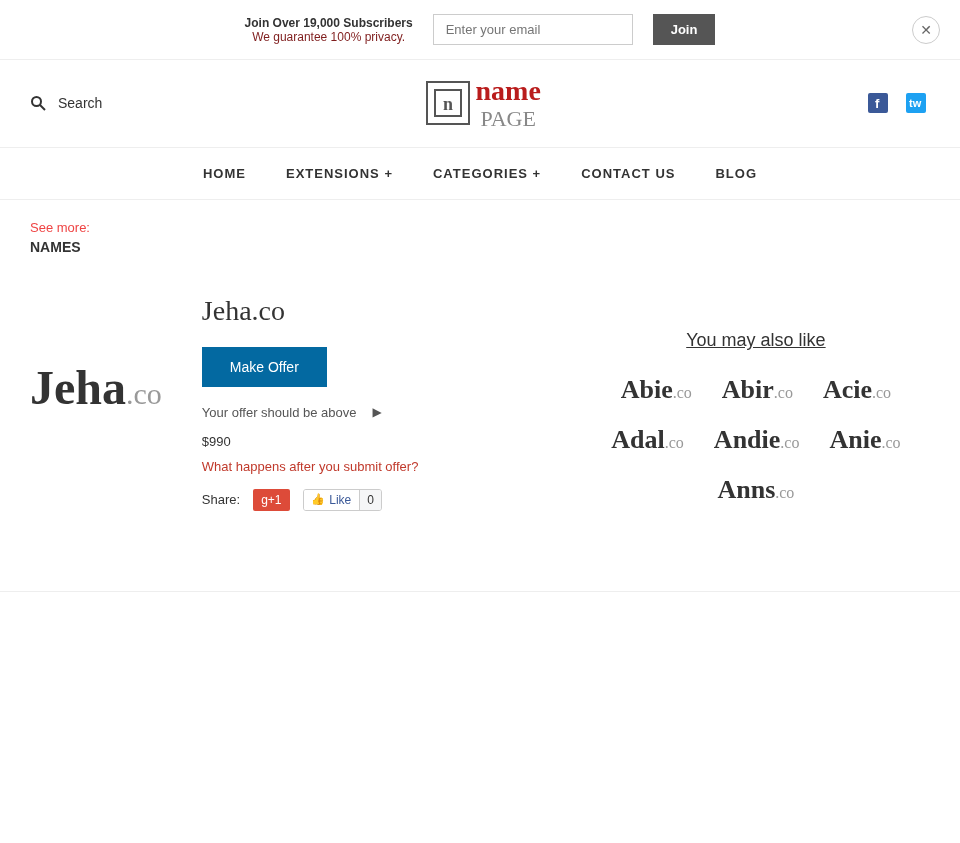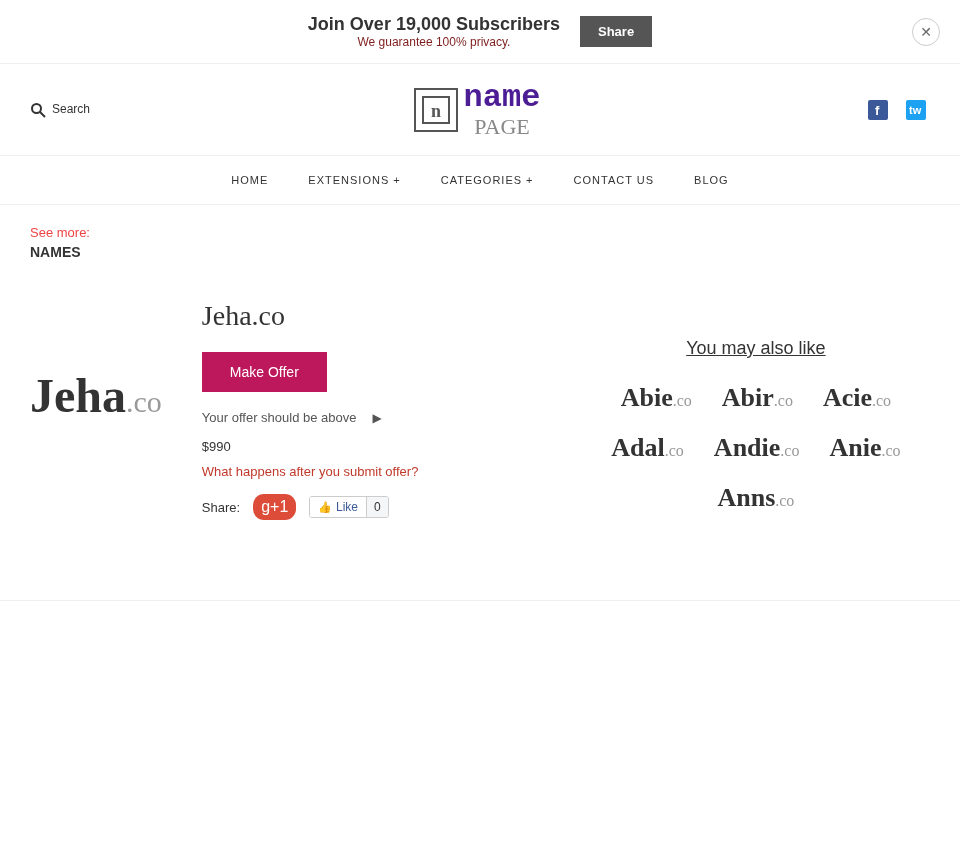--- a/index.html
+++ b/index.html
@@ -10,21 +10,21 @@
       background: #fff;
       border-bottom: 1px solid #eee;
       padding: 14px 20px;
       display: flex;
       align-items: center;
       justify-content: center;
       gap: 20px;
       position: relative;
     }
     .banner-text { text-align: center; }
-    .banner-title { font-size: 18px; font-weight: bold; color: #333; }
+    .banner-title { font-size: 12px; font-weight: bold; color: #333; }
     .banner-sub { font-size: 12px; color: #7f1d1d; }
     .banner-email {
       border: 1px solid #ccc;
       padding: 7px 12px;
       font-size: 13px;
       width: 200px;
       color: #999;
     }
     .banner-join {
       background: #555;
@@ -57,22 +57,22 @@
     .header {
       display: flex;
       align-items: center;
       justify-content: space-between;
       padding: 16px 30px;
       border-bottom: 1px solid #eee;
     }
     .header-search {
       display: flex;
       align-items: flex-start;
-      gap: 6px;
-      font-size: 12px;
+      gap: 12px;
+      font-size: 14px;
       color: #333;
       cursor: pointer;
     }
     .search-icon-svg { width: 16px; height: 16px; }
     .logo-container { text-align: center; }
     .logo-box {
       display: inline-flex;
       align-items: center;
       gap: 6px;
     }
@@ -85,21 +85,21 @@
       justify-content: center;
       font-size: 20px;
       font-weight: bold;
       color: #555;
     }
     .logo-text {
       display: flex;
       flex-direction: column;
       line-height: 1.1;
     }
-    .logo-name { font-size: 32px; font-weight: bold; color: #4c1d95; font-family: Liberation Mono, monospace; }
+    .logo-name { font-size: 28px; font-weight: bold; color: #b91c1c; font-family: Liberation Serif, serif; }
     .logo-page { font-size: 22px; color: #888; font-family: 'Georgia', serif; }
     .header-social {
       display: flex;
       gap: 10px;
       align-items: center;
     }
     .social-icon {
       width: 28px;
       height: 28px;
       display: flex;
@@ -114,22 +114,22 @@
     .nav {
       display: flex;
       justify-content: center;
       align-items: center;
       gap: 40px;
       padding: 18px 0;
       border-bottom: 1px solid #eee;
       background: #fff;
     }
     .nav-item {
-      font-size: 11px;
-      font-weight: normal;
+      font-size: 13px;
+      font-weight: bold;
       letter-spacing: 1px;
       color: #333;
       text-transform: uppercase;
       cursor: pointer;
       text-decoration: none;
     }
 
     
     .breadcrumb {
       padding: 20px 30px;
@@ -174,21 +174,21 @@
     .content-right {
       width: 380px;
     }
     .domain-title {
       font-size: 28px;
       color: #333;
       margin-bottom: 20px;
       font-family: 'Georgia', serif;
     }
     .make-offer-btn {
-      background: #be185d;
+      background: #0369a1;
       color: #fff;
       border: none;
       padding: 12px 28px;
       font-size: 14px;
       cursor: pointer;
       margin-bottom: 18px;
     }
     .offer-info {
       font-size: 13px;
       color: #555;
@@ -217,23 +217,23 @@
       align-items: center;
       gap: 13px;
       margin-top: 14px;
     }
     .share-label { font-size: 13px; color: #333; }
     .gplus-btn {
       background: #dd4b39;
       color: #fff;
       border: none;
       padding: 4px 8px;
-      font-size: 16px;
-      cursor: pointer;
-      border-radius: 11px;
+      font-size: 12px;
+      cursor: pointer;
+      border-radius: 2px;
       text-align: right;
     }
     .fb-like {
       display: flex;
       align-items: center;
       border: 1px solid #ccc;
       border-radius: 3px;
       overflow: hidden;
       font-size: 12px;
     }
@@ -301,21 +301,22 @@
     }
   </style>
 </head>
 <body>
 
 <div class="top-banner">
   <div class="banner-text">
     <div class="banner-title">Join Over 19,000 Subscribers</div>
     <div class="banner-sub">We guarantee 100% privacy.</div>
   </div>
-  <button class="banner-join">Share</button>
+  <input class="banner-email" type="email" placeholder="Enter your email" style="">
+  <button class="banner-join">Join</button>
   <button class="banner-close">✕</button>
 </div>
 
 <div class="header">
   <div class="header-search">
     <svg class="search-icon-svg" viewBox="0 0 16 16" fill="none" stroke="#333" stroke-width="2">
       <circle cx="6.5" cy="6.5" r="4.5"></circle>
       <line x1="10" y1="10" x2="15" y2="15"></line>
     </svg>
     <span>Search</span>

